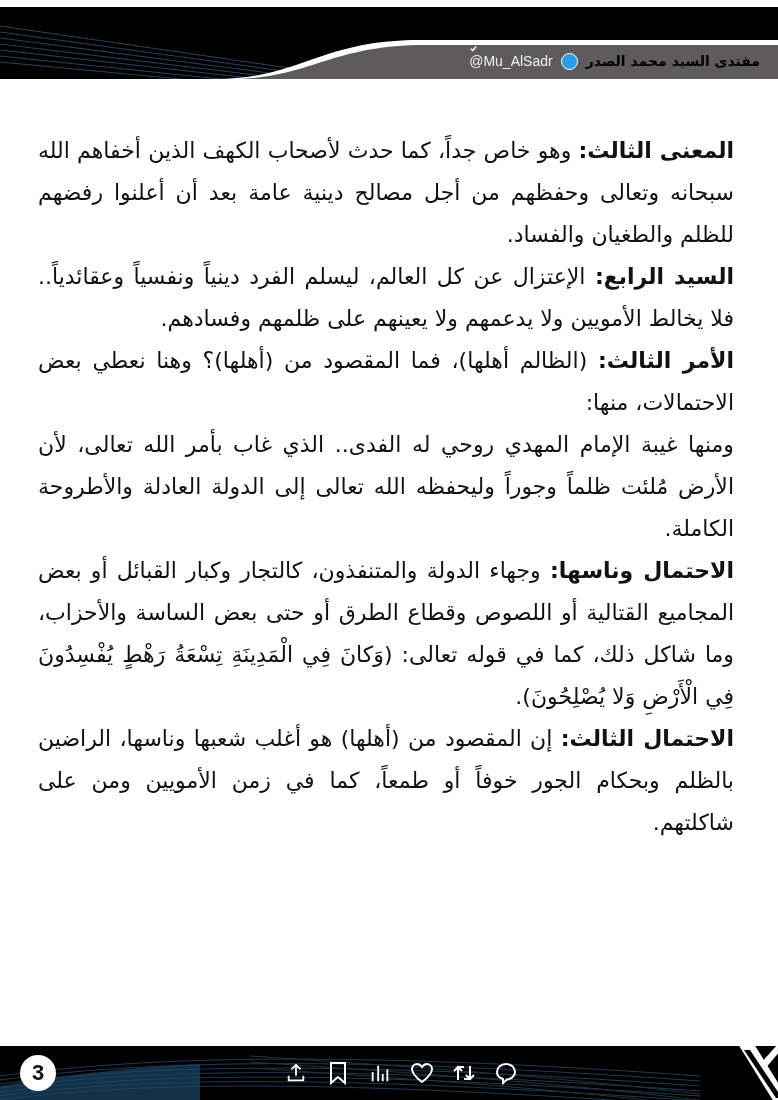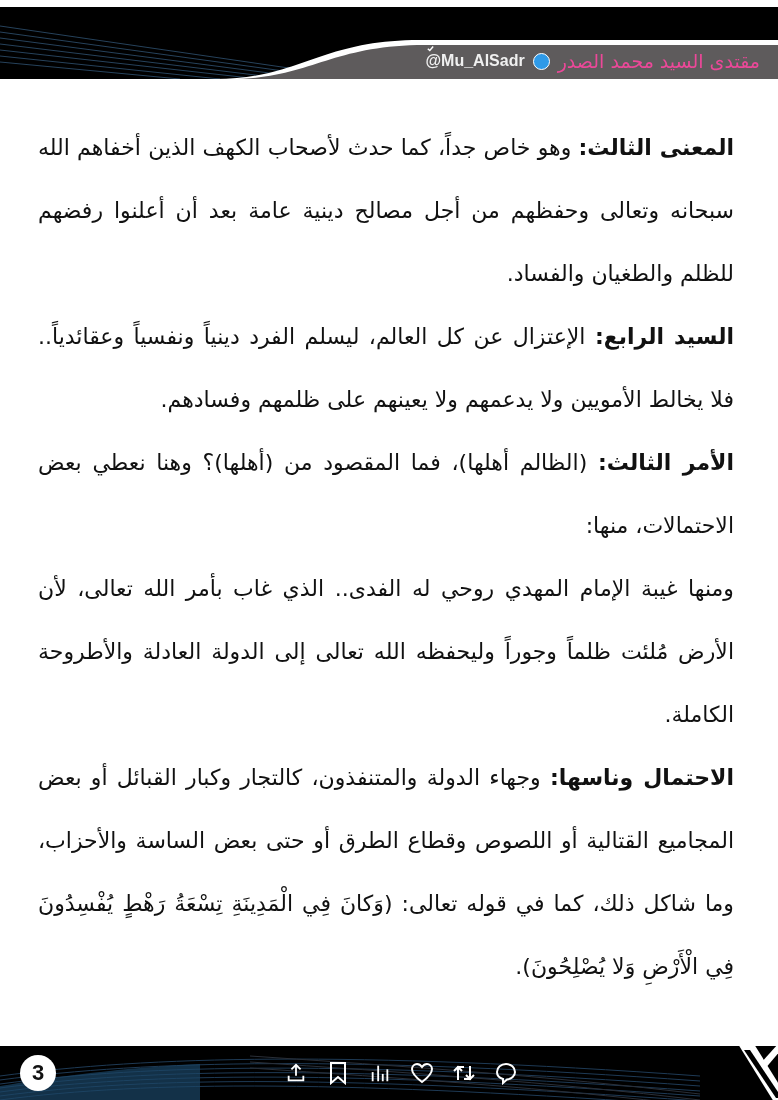--- a/index.html
+++ b/index.html
@@ -11,38 +11,38 @@
     
     .header {
       position: absolute; left: 0; top: 0; width: 778px; height: 82px;
     }
     .header svg { position:absolute; left:0; top:0; }
     .author-bar {
       position: absolute; right: 18px; top: 44px; height: 34px;
       display: flex; align-items: center; gap: 8px; direction: rtl;
     }
     .author-name {
-      color: #ec4899; font-size: 19px; font-weight: normal;
+      color: #000000; font-size: 14px; font-weight: bold;
       font-family: "DejaVu Sans", sans-serif;
     }
     .verified-icon {
       width: 15px; height: 15px; border-radius: 50%;
       background: #2f9ae8; display:flex; align-items:center; justify-content:center;
       border: 1px solid #ffffff;
     }
     .author-handle {
-      color: #f0f0f0; font-size: 16px;
-      font-family: "Liberation Sans", sans-serif; direction: ltr; font-weight: bold;
+      color: #f0f0f0; font-size: 14px;
+      font-family: "Liberation Sans", sans-serif; direction: ltr;
     }
 
     
     .content {
-      position: absolute; left: 38px; right: 44px; top: 116px;
+      position: absolute; left: 38px; right: 44px; top: 130px;
       direction: rtl; text-align: justify; color: #111111;
-      font-size: 22px; line-height: 63px;
+      font-size: 22px; line-height: 42px;
       font-family: "DejaVu Sans", sans-serif;
     }
     .para { margin: 0; }
     .para .label { font-weight: bold; }
 
     
     .footer {
       position: absolute; left: 0; top: 1046px; width: 778px; height: 54px;
       background: #000000; overflow: hidden;
     }
@@ -92,20 +92,21 @@
     <span class="author-handle">@Mu_AlSadr</span>
   </div>
 </div>
 
 <div class="content">
   <p class="para"><span class="label">المعنى الثالث:</span><span> وهو خاص جداً، كما حدث لأصحاب الكهف الذين أخفاهم الله سبحانه وتعالى وحفظهم من أجل مصالح دينية عامة بعد أن أعلنوا رفضهم للظلم والطغيان والفساد.</span></p>
   <p class="para"><span class="label">السيد الرابع:</span><span> الإعتزال عن كل العالم، ليسلم الفرد دينياً ونفسياً وعقائدياً.. فلا يخالط الأمويين ولا يدعمهم ولا يعينهم على ظلمهم وفسادهم.</span></p>
   <p class="para"><span class="label">الأمر الثالث:</span><span> (الظالم أهلها)، فما المقصود من (أهلها)؟ وهنا نعطي بعض الاحتمالات، منها:</span></p>
   <p class="para"><span>ومنها غيبة الإمام المهدي روحي له الفدى.. الذي غاب بأمر الله تعالى، لأن الأرض مُلئت ظلماً وجوراً وليحفظه الله تعالى إلى الدولة العادلة والأطروحة الكاملة.</span></p>
   <p class="para"><span class="label">الاحتمال وناسها:</span><span> وجهاء الدولة والمتنفذون، كالتجار وكبار القبائل أو بعض المجاميع القتالية أو اللصوص وقطاع الطرق أو حتى بعض الساسة والأحزاب، وما شاكل ذلك، كما في قوله تعالى: (وَكانَ فِي الْمَدِينَةِ تِسْعَةُ رَهْطٍ يُفْسِدُونَ فِي الْأَرْضِ وَلا يُصْلِحُونَ).</span></p>
+  <p class="para"><span class="label">الاحتمال الثالث:</span><span> إن المقصود من (أهلها) هو أغلب شعبها وناسها، الراضين بالظلم وبحكام الجور خوفاً أو طمعاً، كما في زمن الأمويين ومن على شاكلتهم.</span></p>
 </div>
 
 <div class="footer">
   <svg class="waves" width="778" height="54" viewBox="0 0 778 54">
     <g stroke="#1e3a55" stroke-width="1" fill="none">
       <path d="M0 30 C 150 10, 350 5, 700 30"></path>
       <path d="M0 34 C 150 14, 350 10, 700 35"></path>
       <path d="M0 38 C 150 18, 350 15, 700 40"></path>
       <path d="M0 42 C 150 22, 350 20, 700 45"></path>
       <path d="M0 46 C 150 26, 350 25, 700 50"></path>

